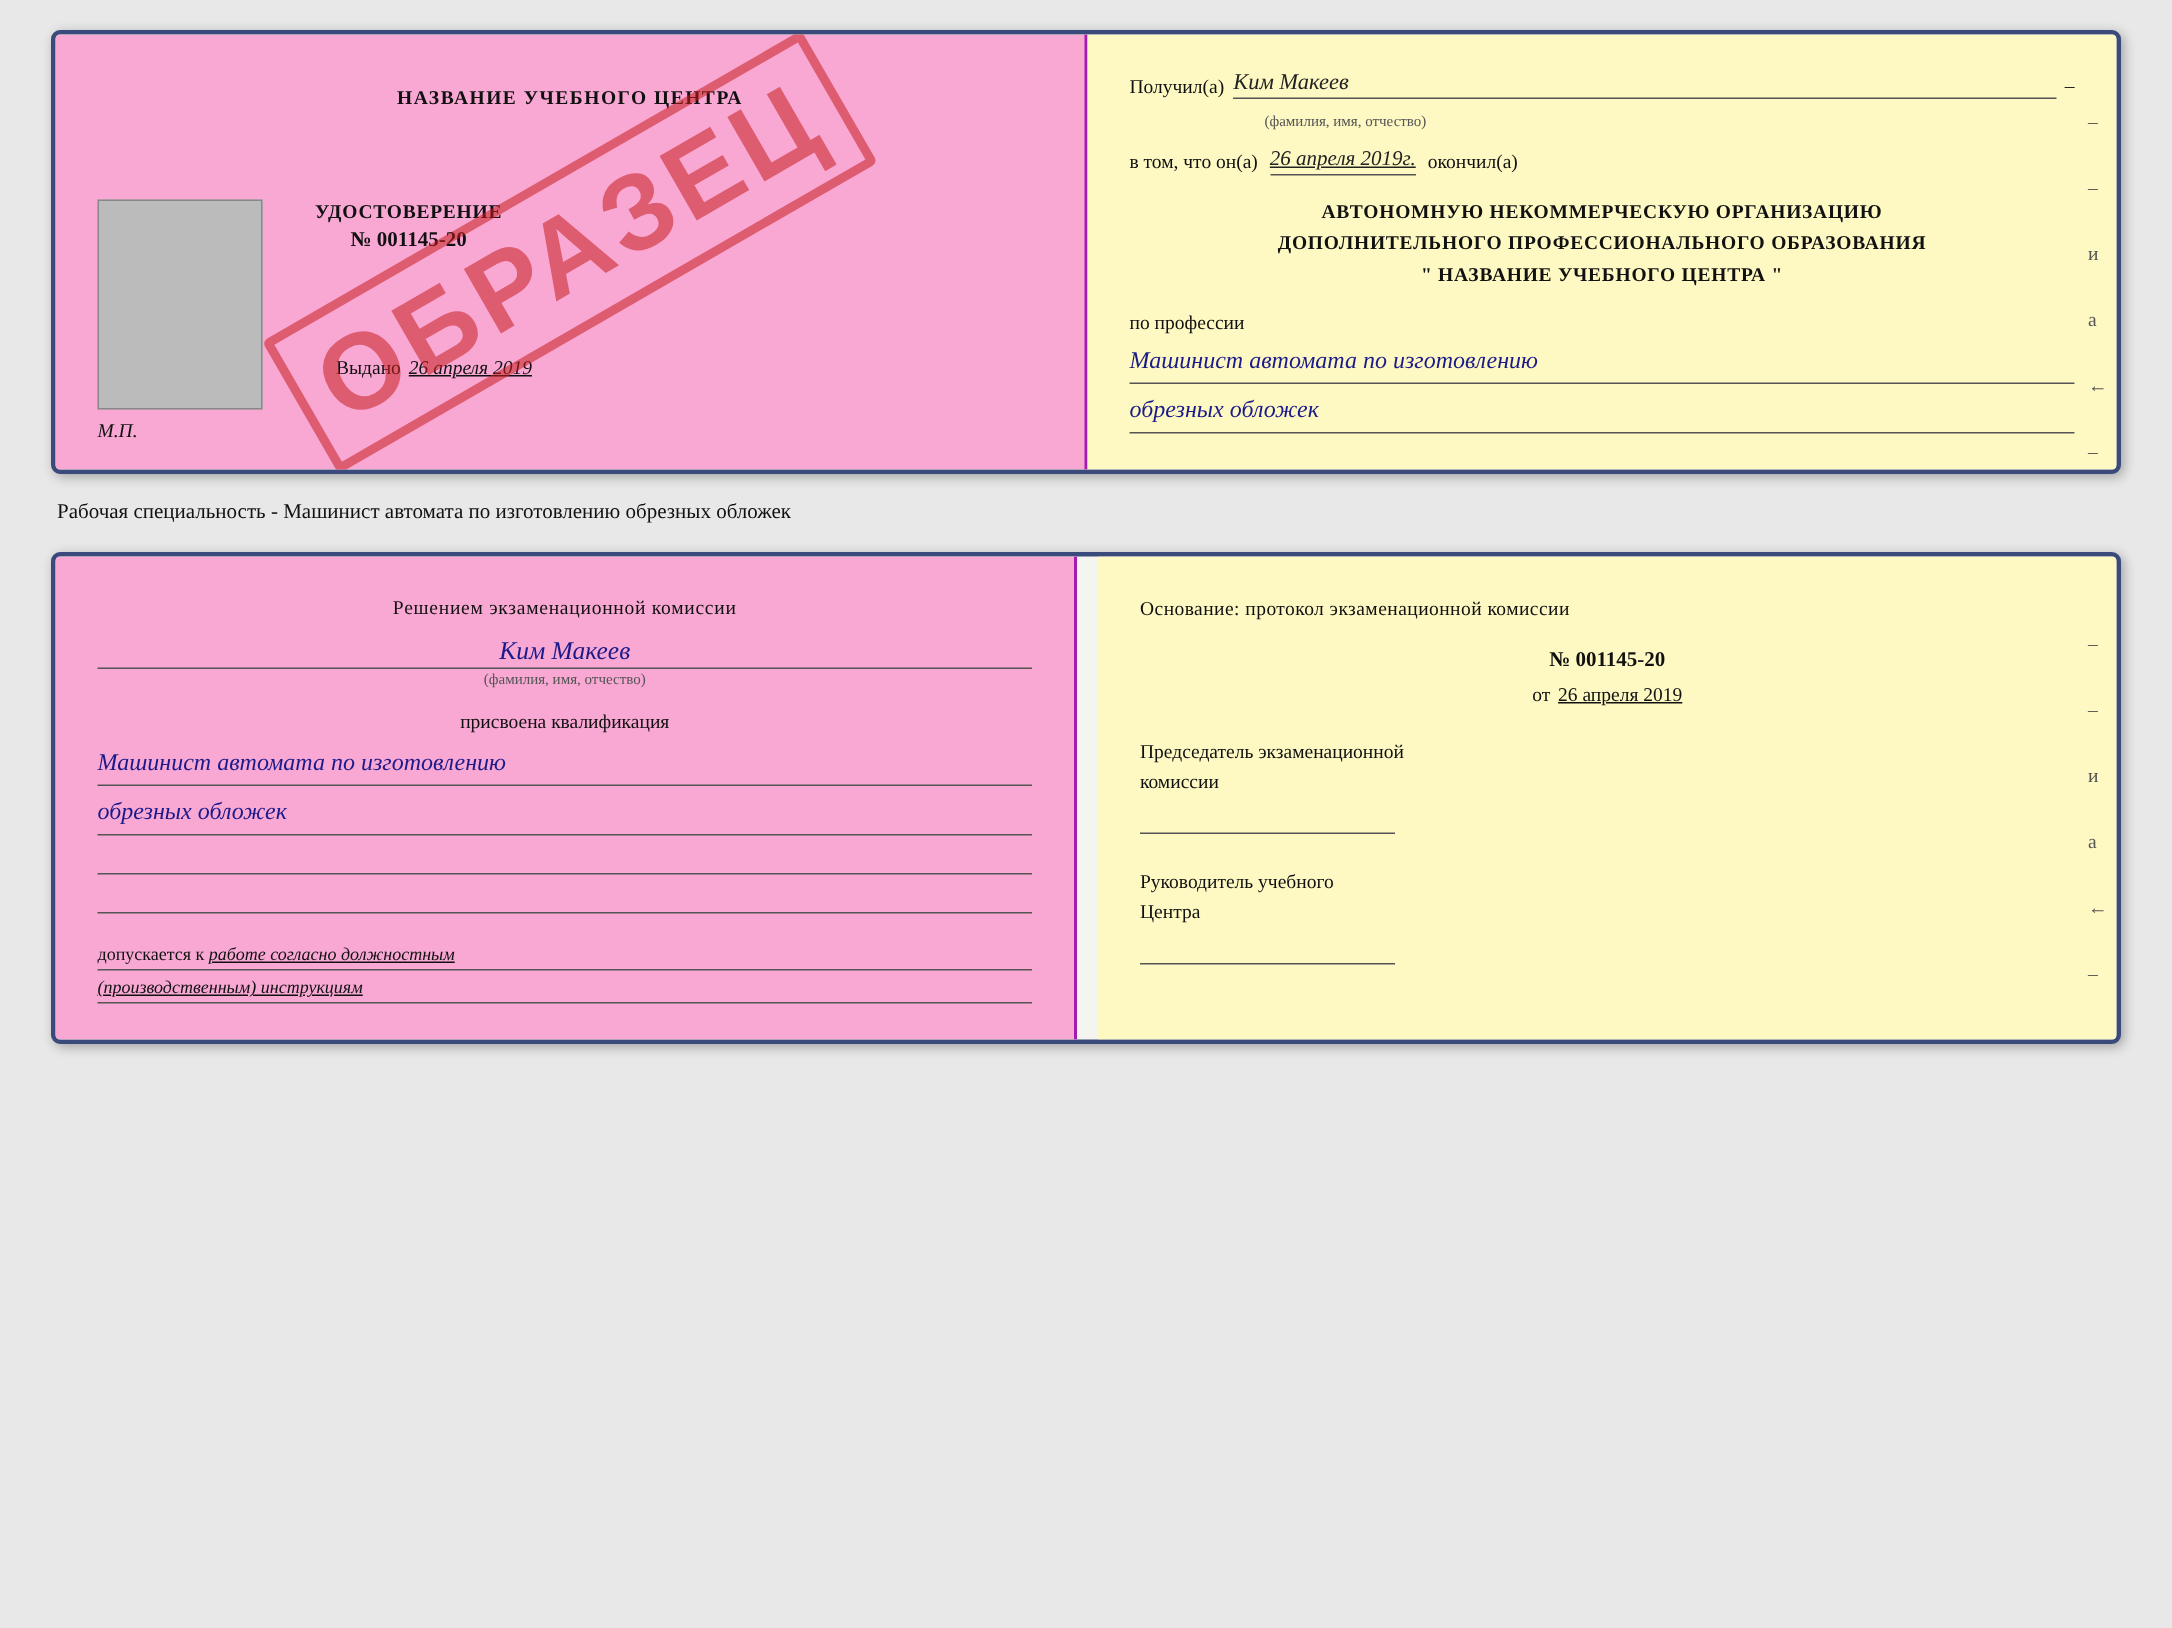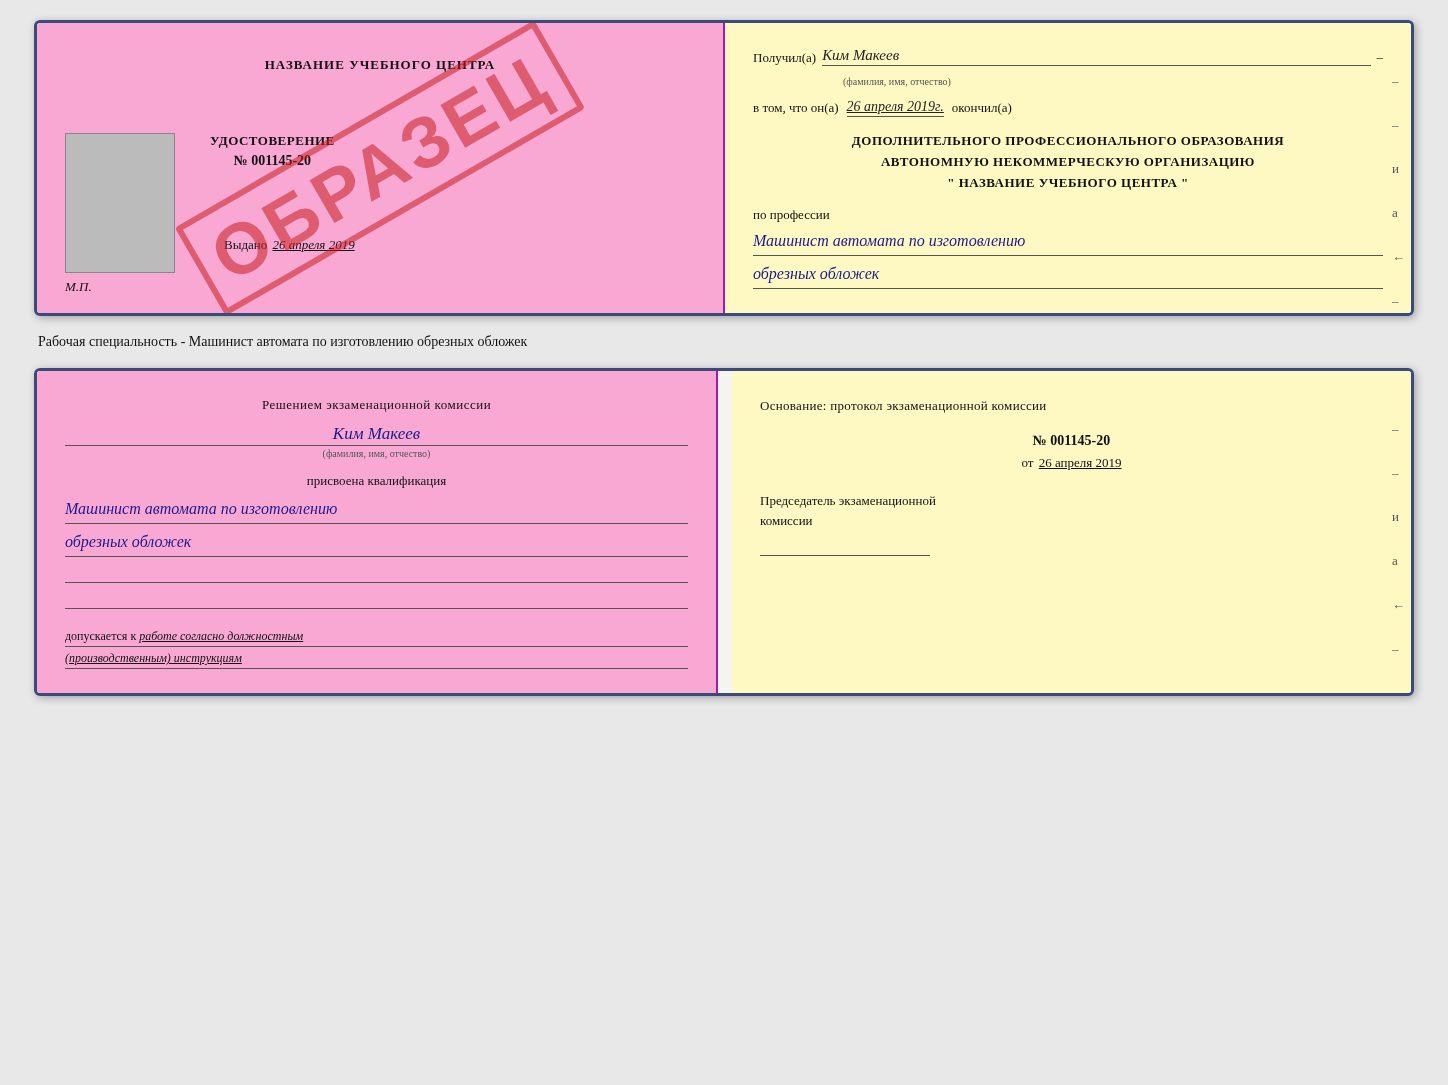--- a/index.html
+++ b/index.html
@@ -370,22 +370,22 @@
     </div>
     <div class="right-sub" style="margin-left:90px; text-align:left;">(фамилия, имя, отчество)</div>
 
     <div class="right-date-line" style="margin-top:12px;">
       <span class="right-label">в том, что он(а)</span>
       <span class="right-date-value">26 апреля 2019г.</span>
       <span class="right-label">окончил(а)</span>
     </div>
 
     <div class="center-block">
+      <div>АВТОНОМНУЮ НЕКОММЕРЧЕСКУЮ ОРГАНИЗАЦИЮ</div>
       <div>ДОПОЛНИТЕЛЬНОГО ПРОФЕССИОНАЛЬНОГО ОБРАЗОВАНИЯ</div>
-      <div>АВТОНОМНУЮ НЕКОММЕРЧЕСКУЮ ОРГАНИЗАЦИЮ</div>
       <div>"  НАЗВАНИЕ УЧЕБНОГО ЦЕНТРА  "</div>
     </div>
 
     <div class="profession-label">по профессии</div>
     <div class="profession-value">Машинист автомата по изготовлению</div>
     <div class="profession-line2">обрезных обложек</div>
 
     <div class="side-dashes">
       <span class="side-dash">–</span>
       <span class="side-dash">–</span>
@@ -431,20 +431,27 @@
     </div>
 
     <div class="signature-block">
       <div class="sig-label">
         <span>Председатель экзаменационной</span><br>
         <span>комиссии</span>
       </div>
       <div class="sig-line"></div>
     </div>
 
+    <div class="signature-block" style="margin-top:22px;">
+      <div class="sig-label">
+        <span>Руководитель учебного</span><br>
+        <span>Центра</span>
+      </div>
+      <div class="sig-line"></div>
+    </div>
 
     <div class="side-dashes">
       <span class="side-dash">–</span>
       <span class="side-dash">–</span>
       <span class="side-dash">и</span>
       <span class="side-dash">а</span>
       <span class="side-dash">←</span>
       <span class="side-dash">–</span>
       <span class="side-dash">–</span>
 

